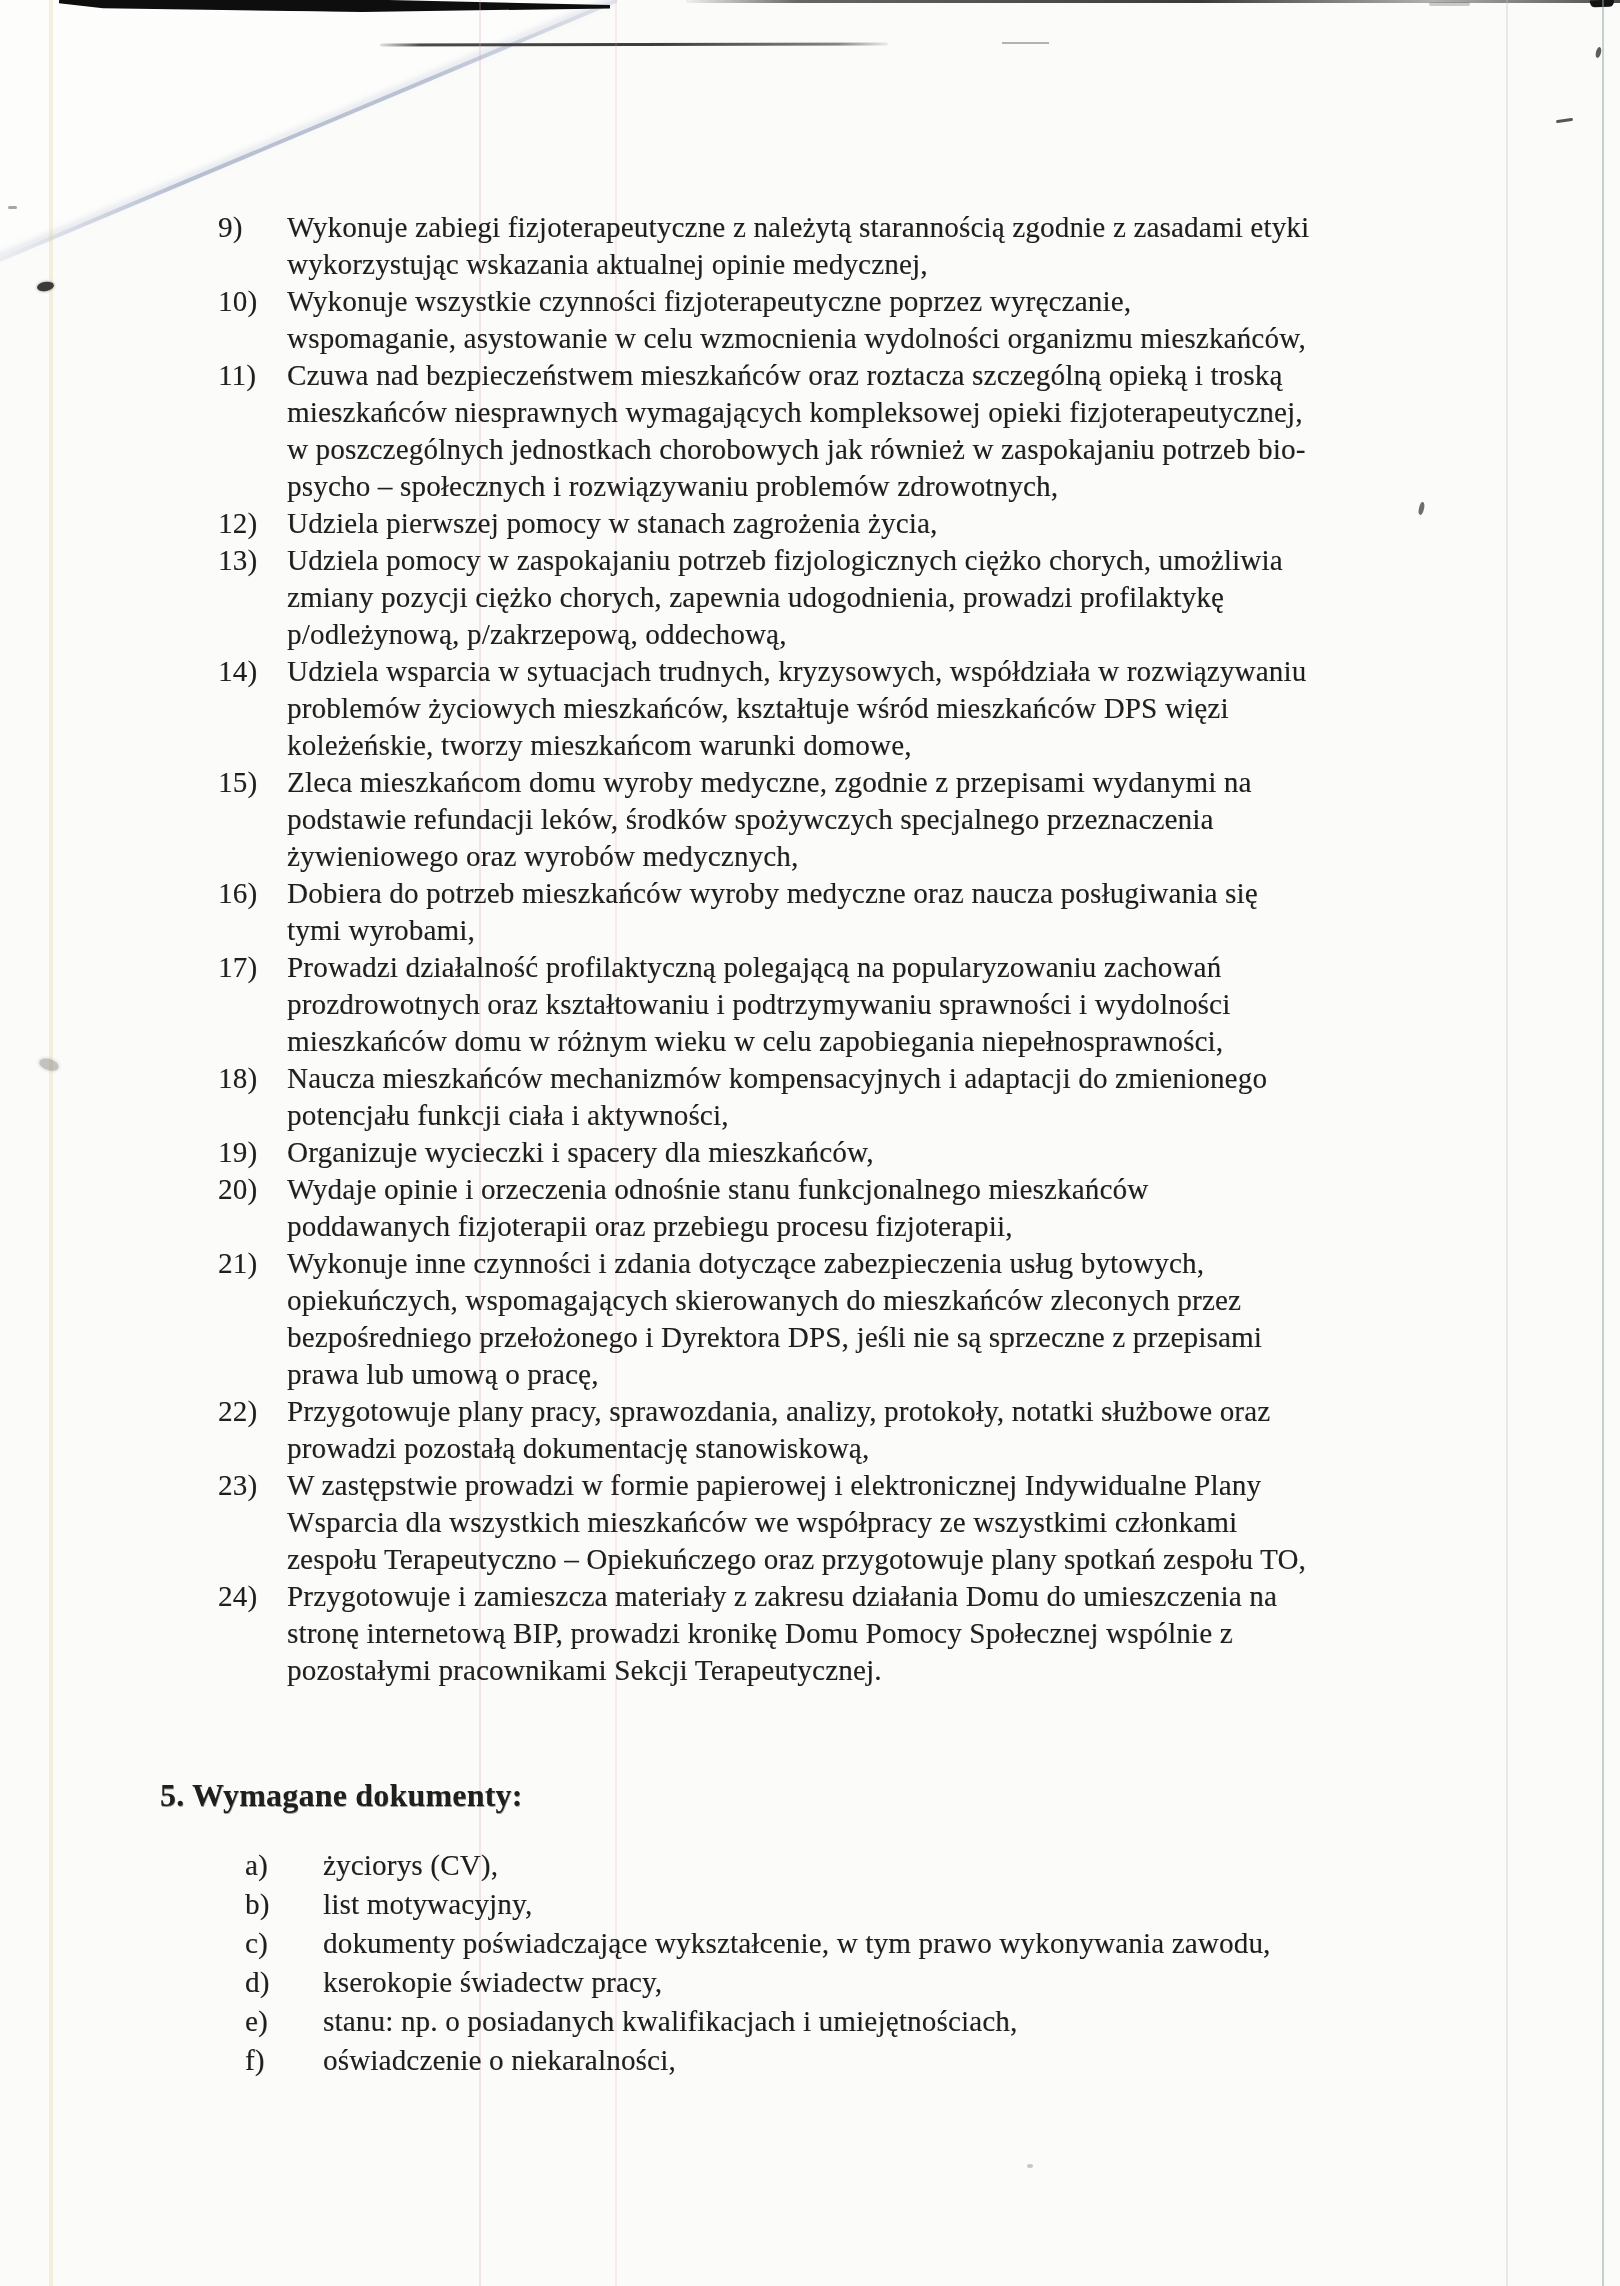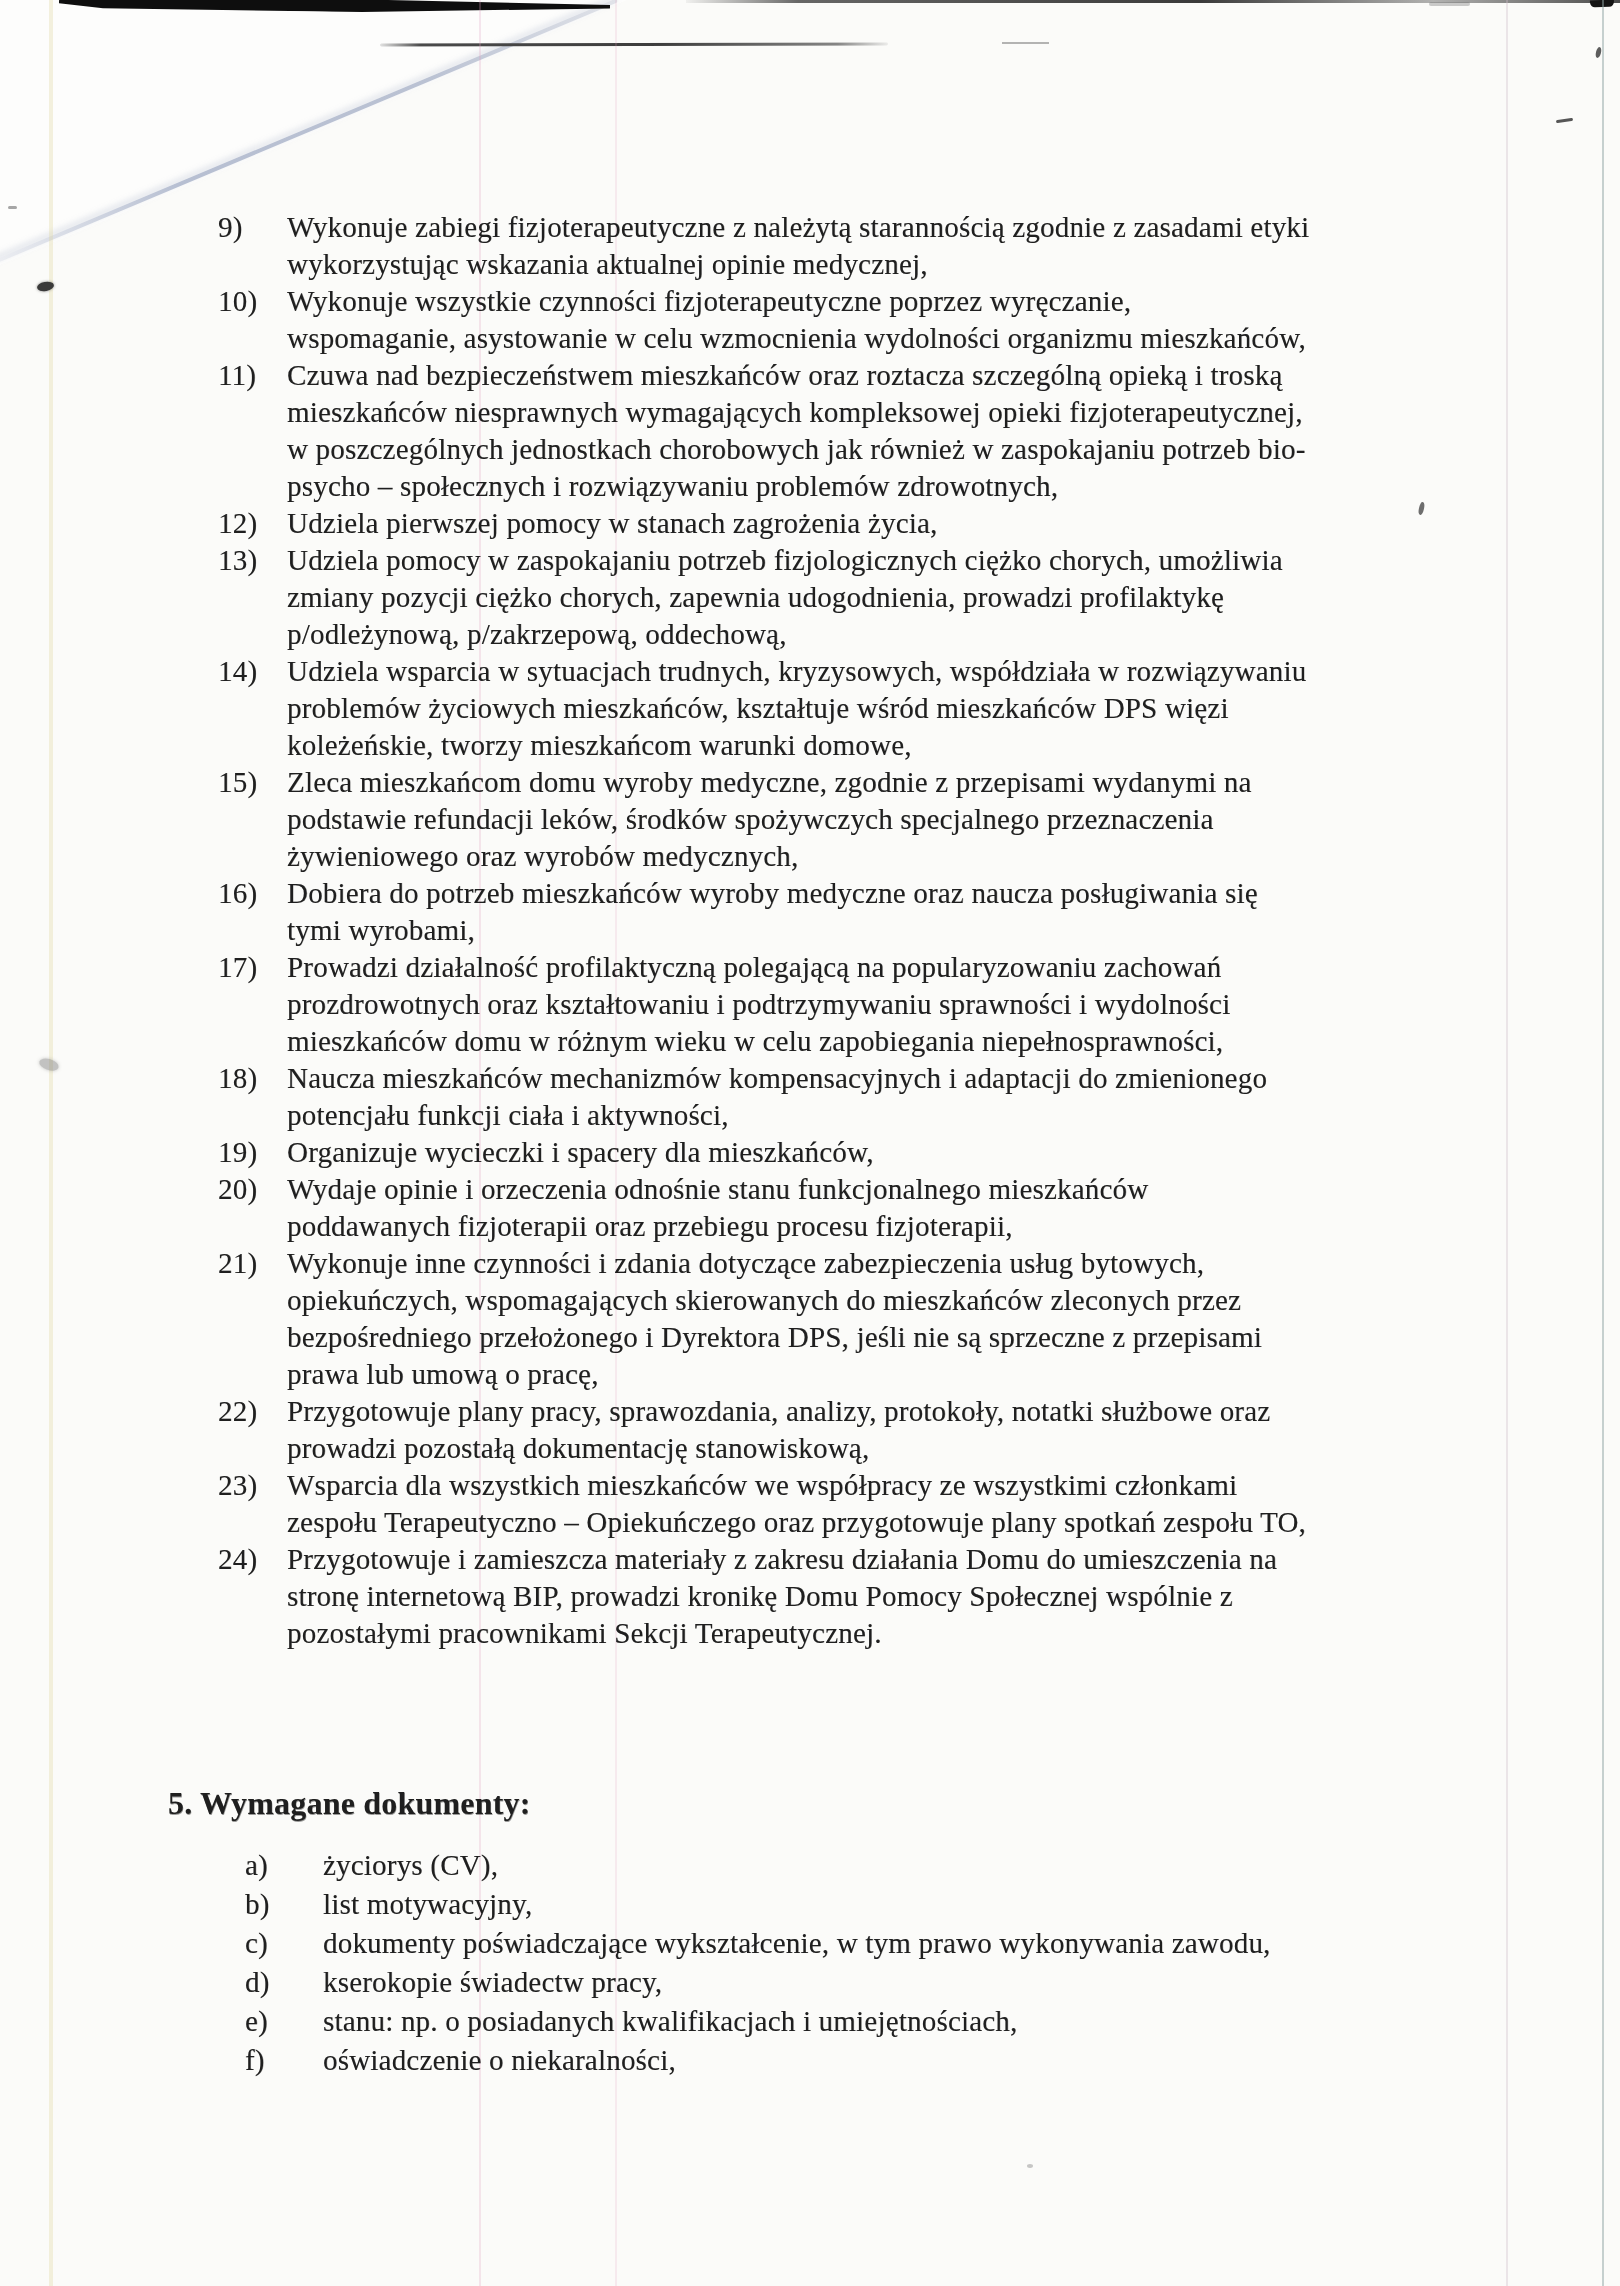--- a/index.html
+++ b/index.html
@@ -15,21 +15,21 @@
   .duties{
     position:absolute;left:218px;top:209px;width:1274px;
     font-size:29px;line-height:37px;letter-spacing:0.2px;
     text-shadow:0.4px 0.4px 0.6px rgba(10,10,10,.35);
   }
   .duty{position:relative;padding-left:69px;}
   .duty .num{position:absolute;left:0;top:0;}
   .duty .line{white-space:nowrap;}
 
   .heading{
-    position:absolute;left:160px;top:1776px;margin:8px;
+    position:absolute;left:160px;top:1776px;margin:0;
     font-size:32px;line-height:39px;font-weight:bold;letter-spacing:0.2px;
     text-shadow:0.5px 0.5px 0.6px rgba(10,10,10,.4);
     white-space:nowrap;
   }
 
   .docs{
     position:absolute;left:245px;top:1846px;width:1274px;
     font-size:29px;line-height:39px;letter-spacing:0.2px;
     text-shadow:0.4px 0.4px 0.6px rgba(10,10,10,.35);
   }
@@ -217,20 +217,21 @@
       <div class="duty">
         <span class="num">22)</span>
         <div class="lines">
           <div class="line">Przygotowuje plany pracy, sprawozdania, analizy, protokoły, notatki służbowe oraz</div>
           <div class="line">prowadzi pozostałą dokumentację stanowiskową,</div>
         </div>
       </div>
       <div class="duty">
         <span class="num">23)</span>
         <div class="lines">
+          <div class="line">W zastępstwie prowadzi w formie papierowej i elektronicznej Indywidualne Plany</div>
           <div class="line">Wsparcia dla wszystkich mieszkańców we współpracy ze wszystkimi członkami</div>
           <div class="line">zespołu Terapeutyczno – Opiekuńczego oraz przygotowuje plany spotkań zespołu TO,</div>
         </div>
       </div>
       <div class="duty">
         <span class="num">24)</span>
         <div class="lines">
           <div class="line">Przygotowuje i zamieszcza materiały z zakresu działania Domu do umieszczenia na</div>
           <div class="line">stronę internetową BIP, prowadzi kronikę Domu Pomocy Społecznej wspólnie z</div>
           <div class="line">pozostałymi pracownikami Sekcji Terapeutycznej.</div>

